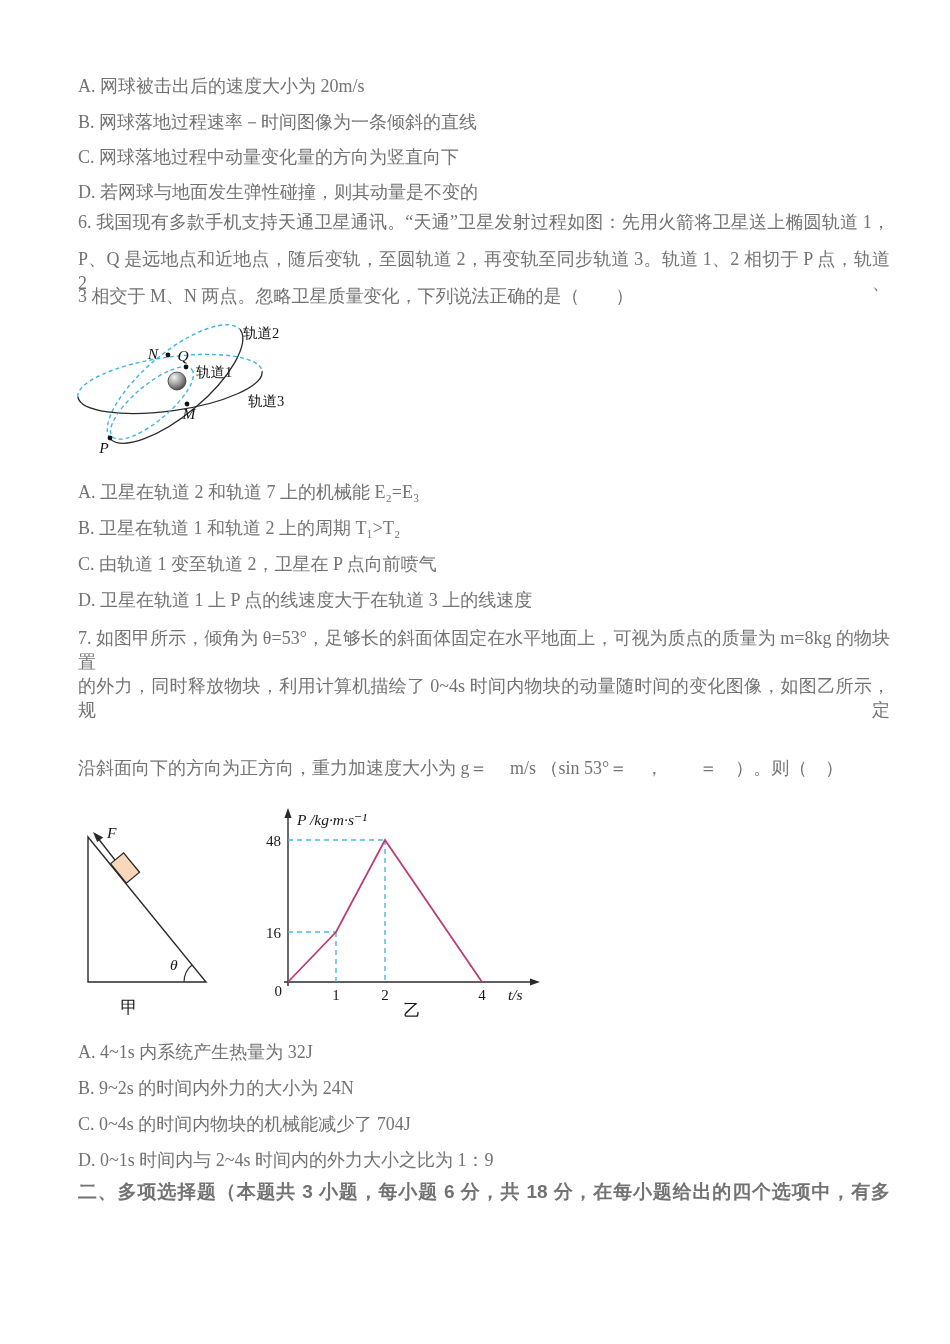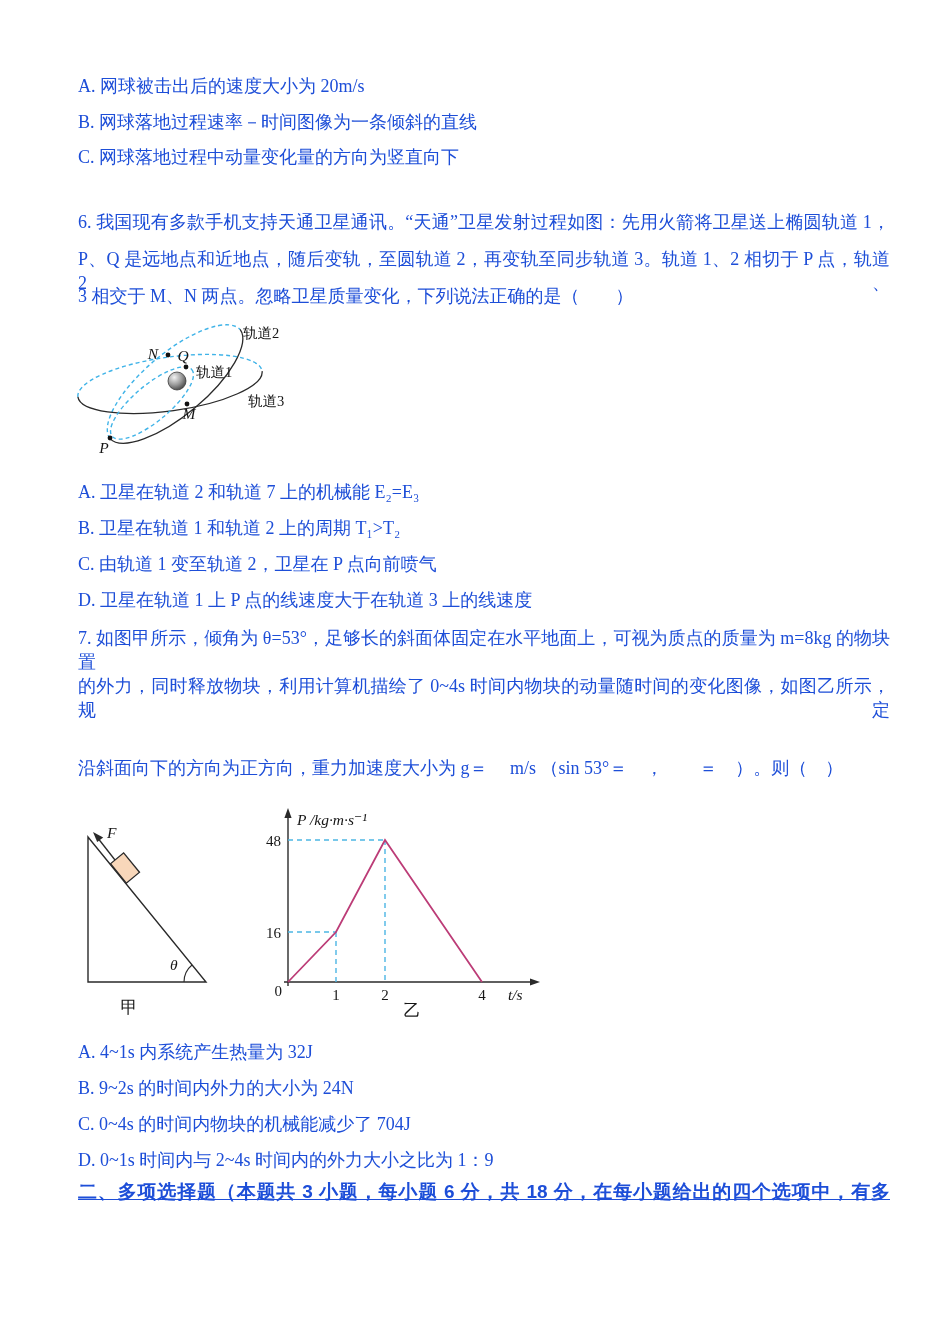--- a/index.html
+++ b/index.html
@@ -1,57 +1,57 @@
 <!DOCTYPE html>
 <html><head>
 <meta charset="utf-8">
 <style>
   html,body{margin:0;padding:0;background:#e8e8e8;}
   .page{
     position:relative;
     width:950px;height:1344px;
     margin:0 auto;
     background:#ffffff;
-    color:#1d4ed8;
+    color:#737373;
     font-family:"Liberation Serif","DejaVu Serif",serif;
     font-size:18px;
     overflow:hidden;
   }
   .line{
     position:absolute;
     left:78px;
     width:812px;
     line-height:24px;
     white-space:pre-wrap;
   }
   .just{
     text-align:justify;
     text-align-last:justify;
   }
   .header-line{
     font-family:"Liberation Sans","DejaVu Sans",sans-serif;
     font-weight:700;
     font-size:19px;
-    text-decoration:underline;
   }
   svg{position:absolute;overflow:visible;}
   svg text{font-family:"Liberation Serif","DejaVu Serif",serif;}
   .cjk-label{font-size:14.5px;fill:#161616;}
   .var{font-style:italic;font-size:15.5px;fill:#161616;}
   .ticklbl{font-size:15px;fill:#161616;}
   .cap{font-size:17px;fill:#161616;}
 </style>
 </head>
 <body>
 
 <div class="page">
 
   <div class="line" style="top:74px">A. 网球被击出后的速度大小为 20m/s</div>
   <div class="line" style="top:110px">B. 网球落地过程速率－时间图像为一条倾斜的直线</div>
   <div class="line" style="top:145px">C. 网球落地过程中动量变化量的方向为竖直向下</div>
+  <div class="line" style="top:180px">D. 若网球与地面发生弹性碰撞，则其动量是不变的</div>
 
   <div class="line just" style="top:210px">6. 我国现有多款手机支持天通卫星通讯。“天通”卫星发射过程如图：先用火箭将卫星送上椭圆轨道 1，</div>
   <div class="line just" style="top:247px">P、Q 是远地点和近地点，随后变轨，至圆轨道 2，再变轨至同步轨道 3。轨道 1、2 相切于 P 点，轨道 2、</div>
   <div class="line" style="top:284px">3 相交于 M、N 两点。忽略卫星质量变化，下列说法正确的是（　　）</div>
 
   <svg style="left:70px;top:320px" width="300" height="155" viewBox="0 0 300 155">
     <defs>
       <radialGradient id="earthG" cx="35%" cy="30%" r="75%">
         <stop offset="0%" stop-color="#f2f2f2"></stop>
         <stop offset="55%" stop-color="#9c9c9c"></stop>

